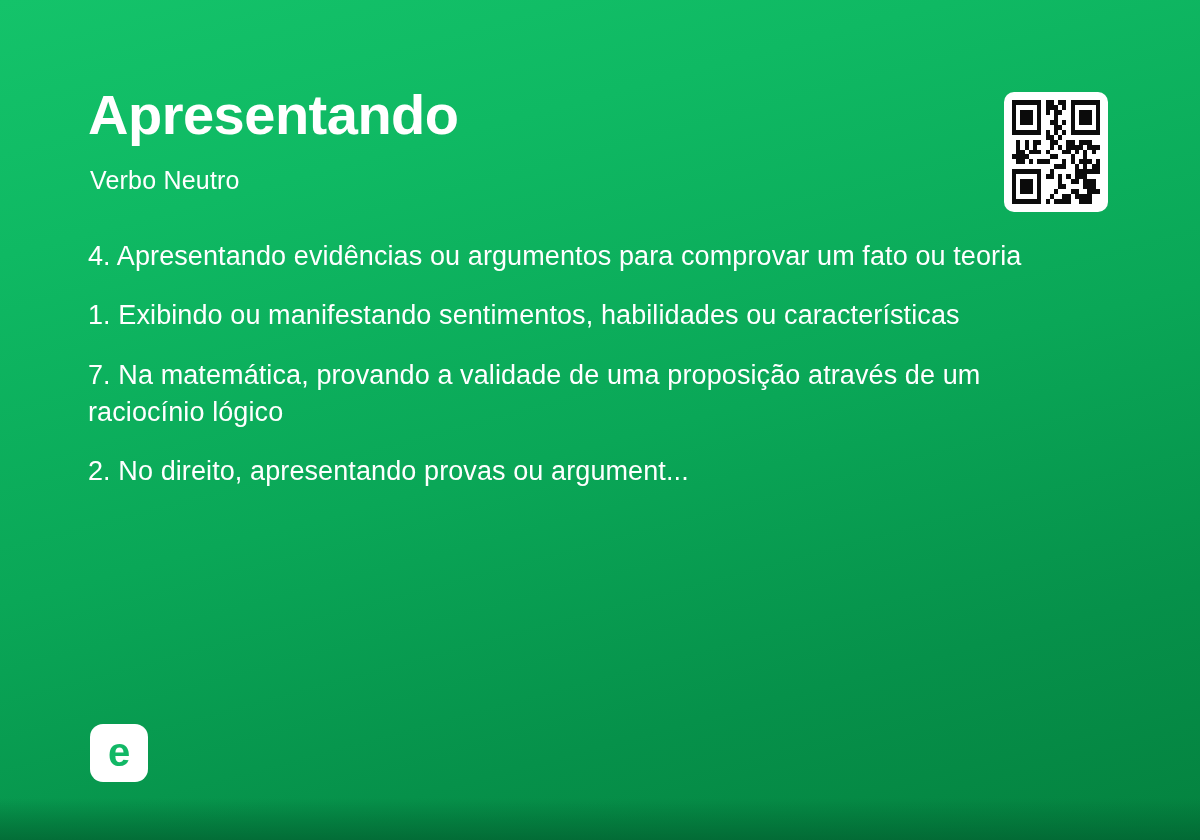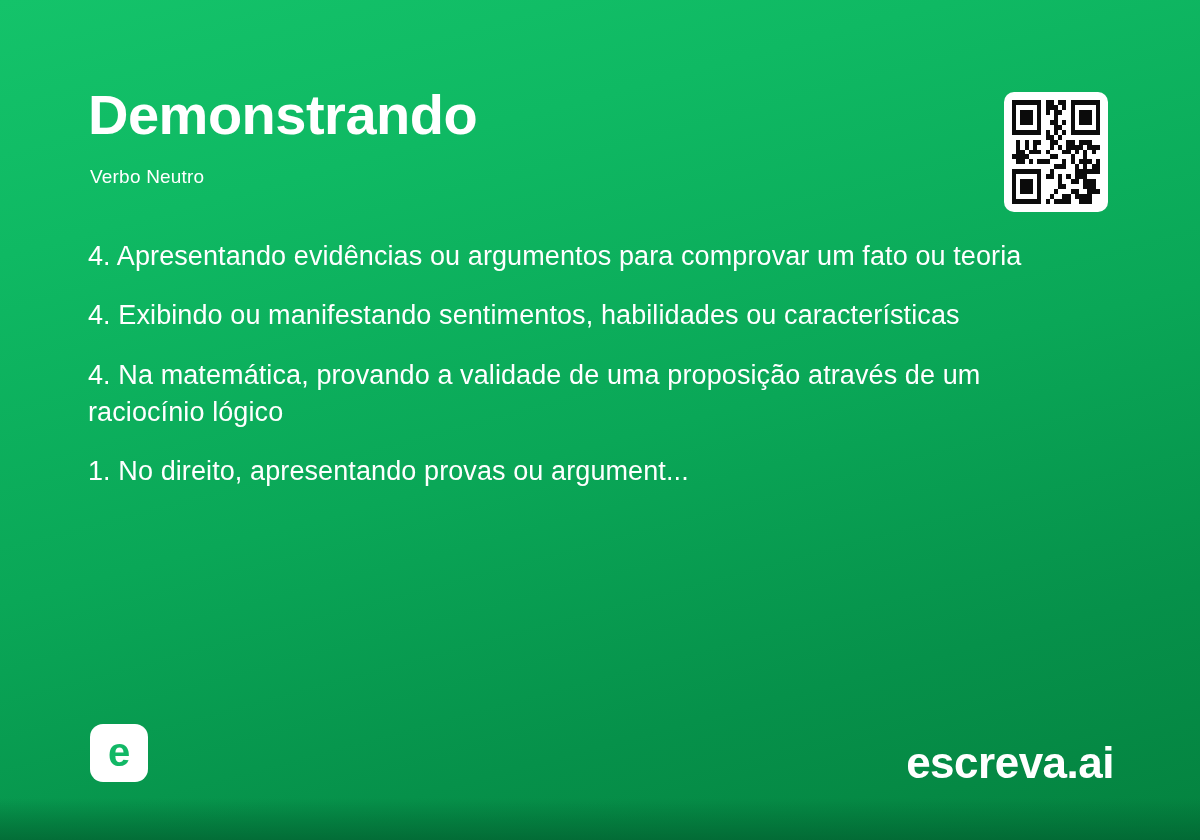--- a/index.html
+++ b/index.html
@@ -36,21 +36,21 @@
     font-size: 56px;
     font-weight: bold;
     color: #ffffff;
     letter-spacing: -0.5px;
     line-height: 1.1;
   }
   .subtitle {
     position: absolute;
     left: 90px;
     top: 166px;
-    font-size: 19px;
+    font-size: 25px;
     color: #ffffff;
     font-weight: normal;
     letter-spacing: 0.2px;
   }
   .qr {
     position: absolute;
     right: 92px;
     top: 92px;
     width: 104px;
     height: 120px;
@@ -110,21 +110,21 @@
     font-weight: bold;
     color: #ffffff;
     letter-spacing: -0.5px;
   }
 </style>
 </head>
 <body>
 
 <div class="card">
 
-  <div class="title">Demonstrando</div>
+  <div class="title">Apresentando</div>
   <div class="subtitle">Verbo Neutro</div>
 
   <div class="qr">
     <div class="qr-grid" id="qr-grid">
         <i></i>
         <i></i>
         <i></i>
         <i></i>
         <i></i>
         <i></i>
@@ -561,24 +561,23 @@
         <i></i>
         <i></i>
         <i></i>
         <i style="background: transparent;"></i>
         <i style="background: transparent;"></i>
       </div>
   </div>
 
   <div class="definitions">
     <div class="def">4. Apresentando evidências ou argumentos para comprovar um fato ou teoria</div>
-    <div class="def">4. Exibindo ou manifestando sentimentos, habilidades ou características</div>
-    <div class="def">4. Na matemática, provando a validade de uma proposição através de um raciocínio lógico</div>
-    <div class="def">1. No direito, apresentando provas ou argument...</div>
+    <div class="def">1. Exibindo ou manifestando sentimentos, habilidades ou características</div>
+    <div class="def">7. Na matemática, provando a validade de uma proposição através de um raciocínio lógico</div>
+    <div class="def">2. No direito, apresentando provas ou argument...</div>
   </div>
 
   <div class="logo-badge">
     <span>e</span>
   </div>
 
-  <div class="brand">escreva.ai</div>
 
 </div>
 
 </body></html>

